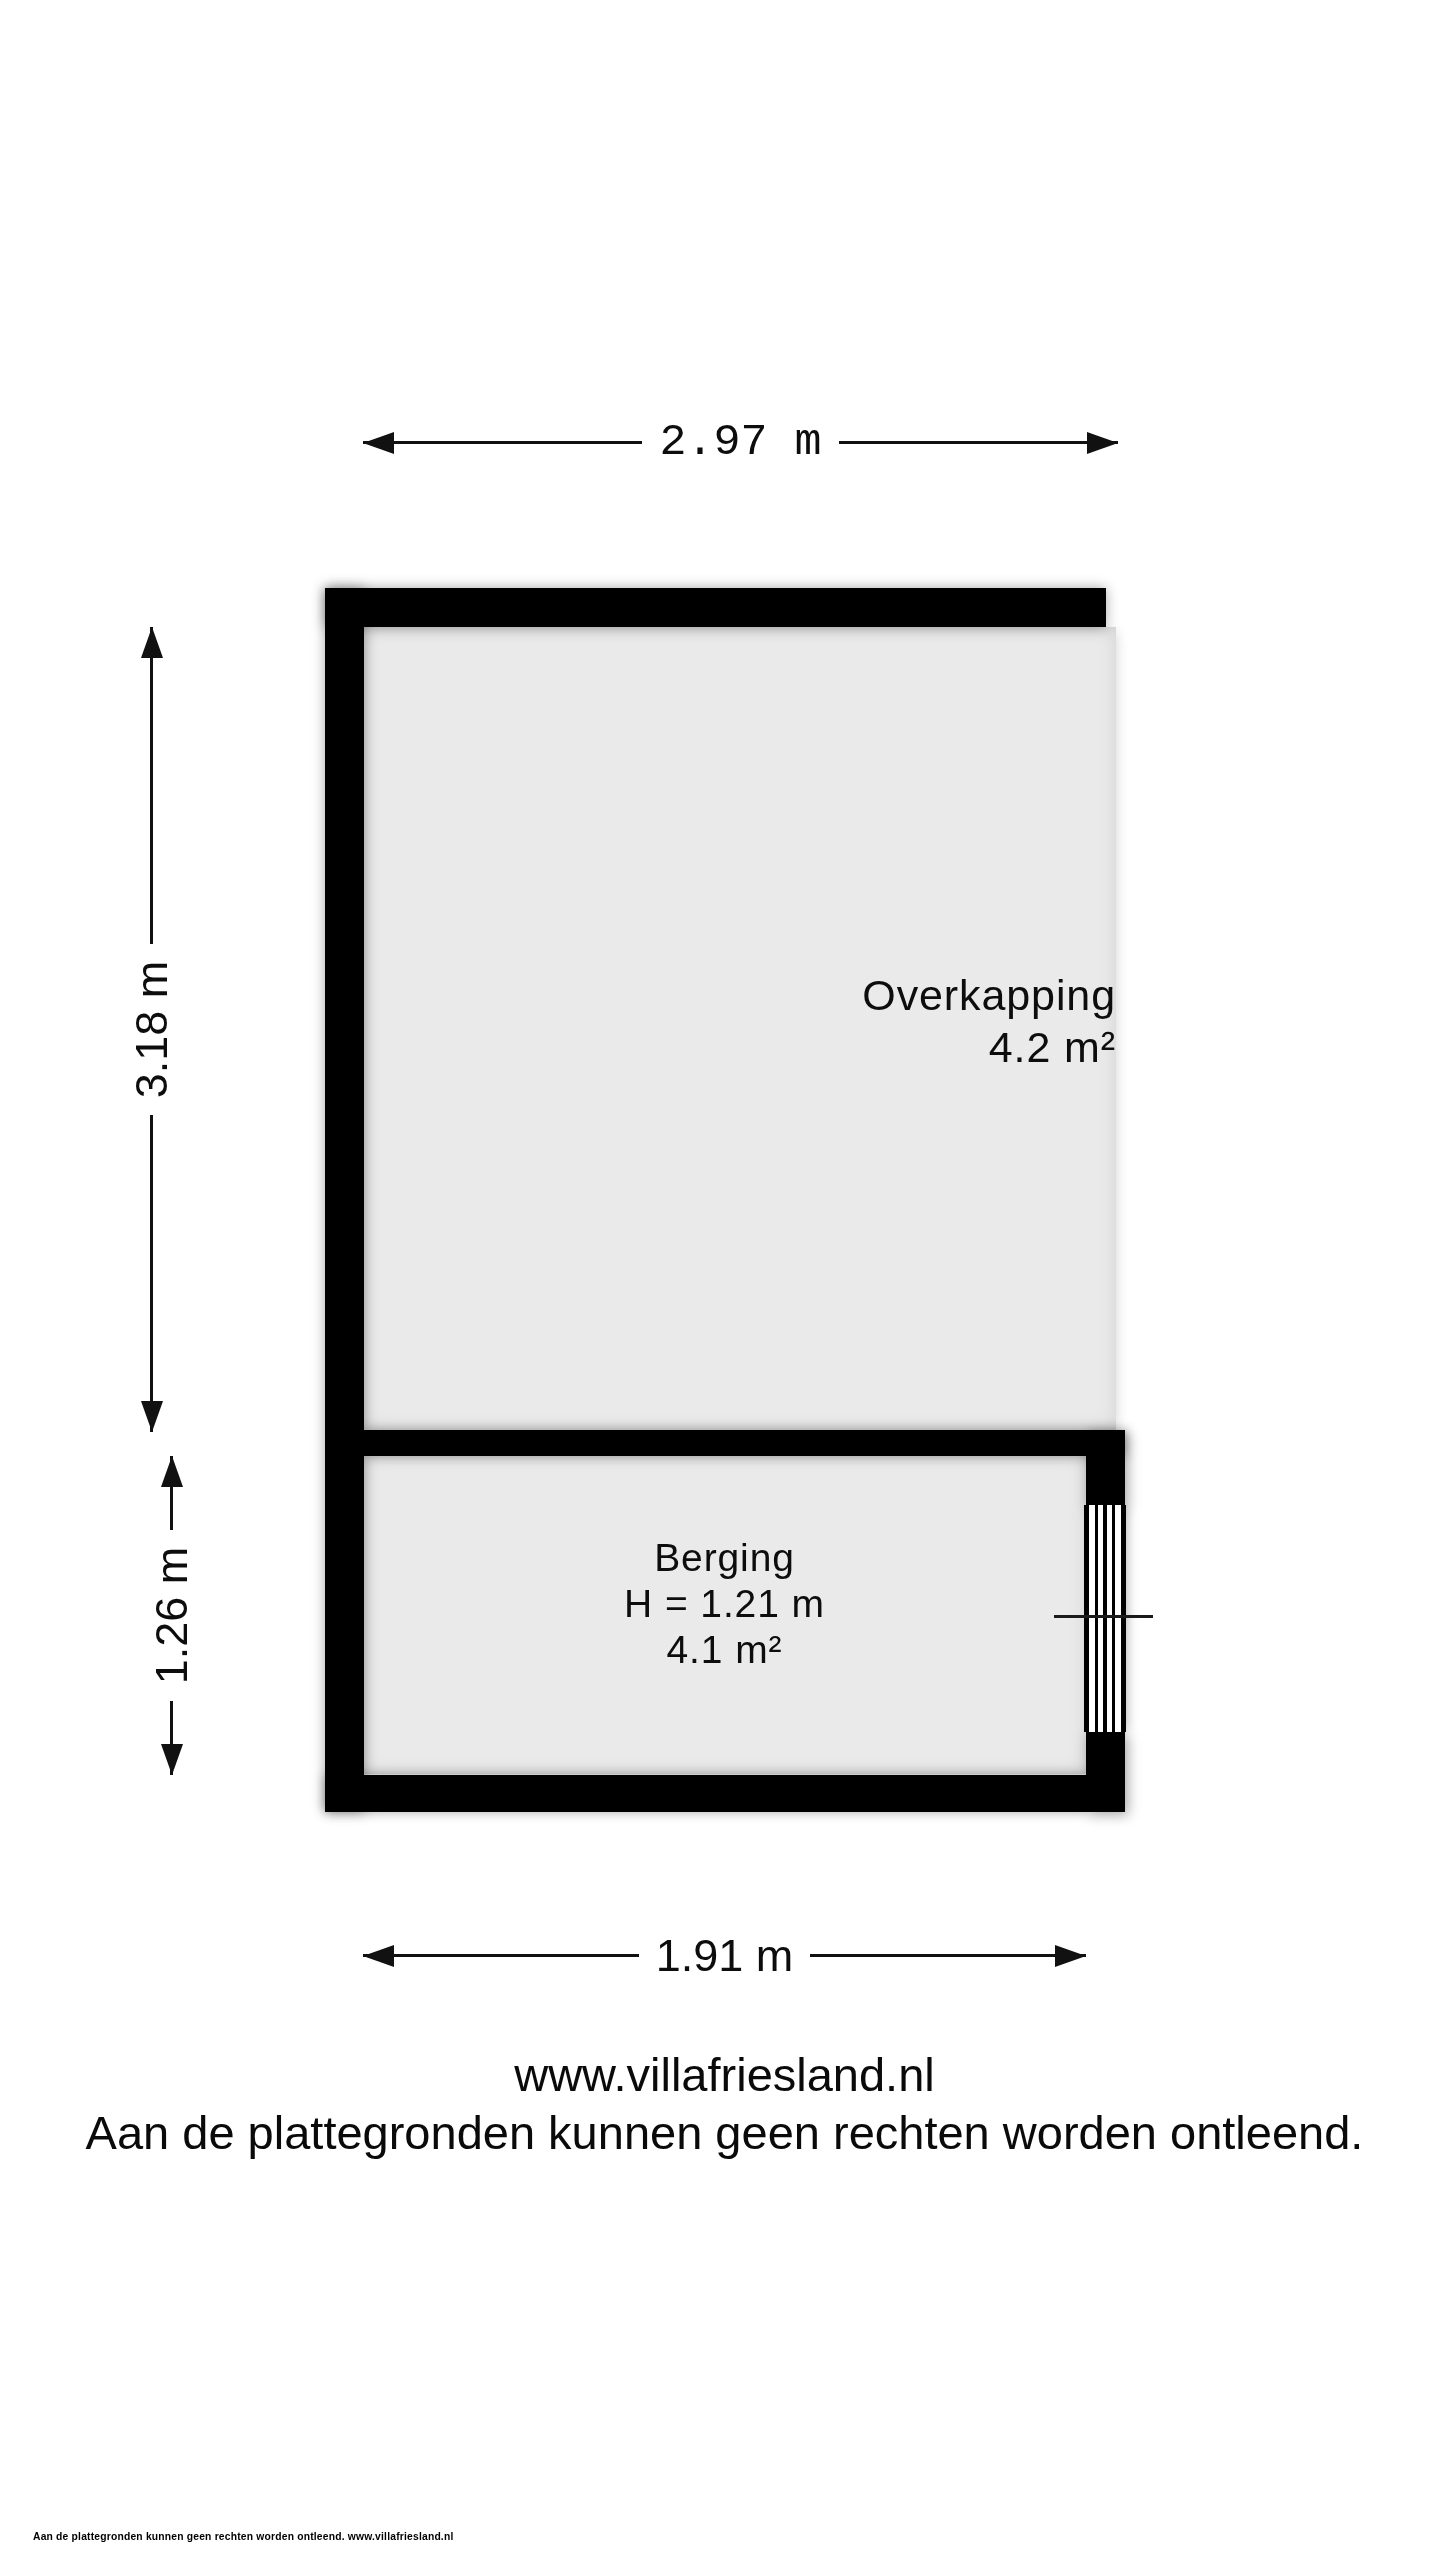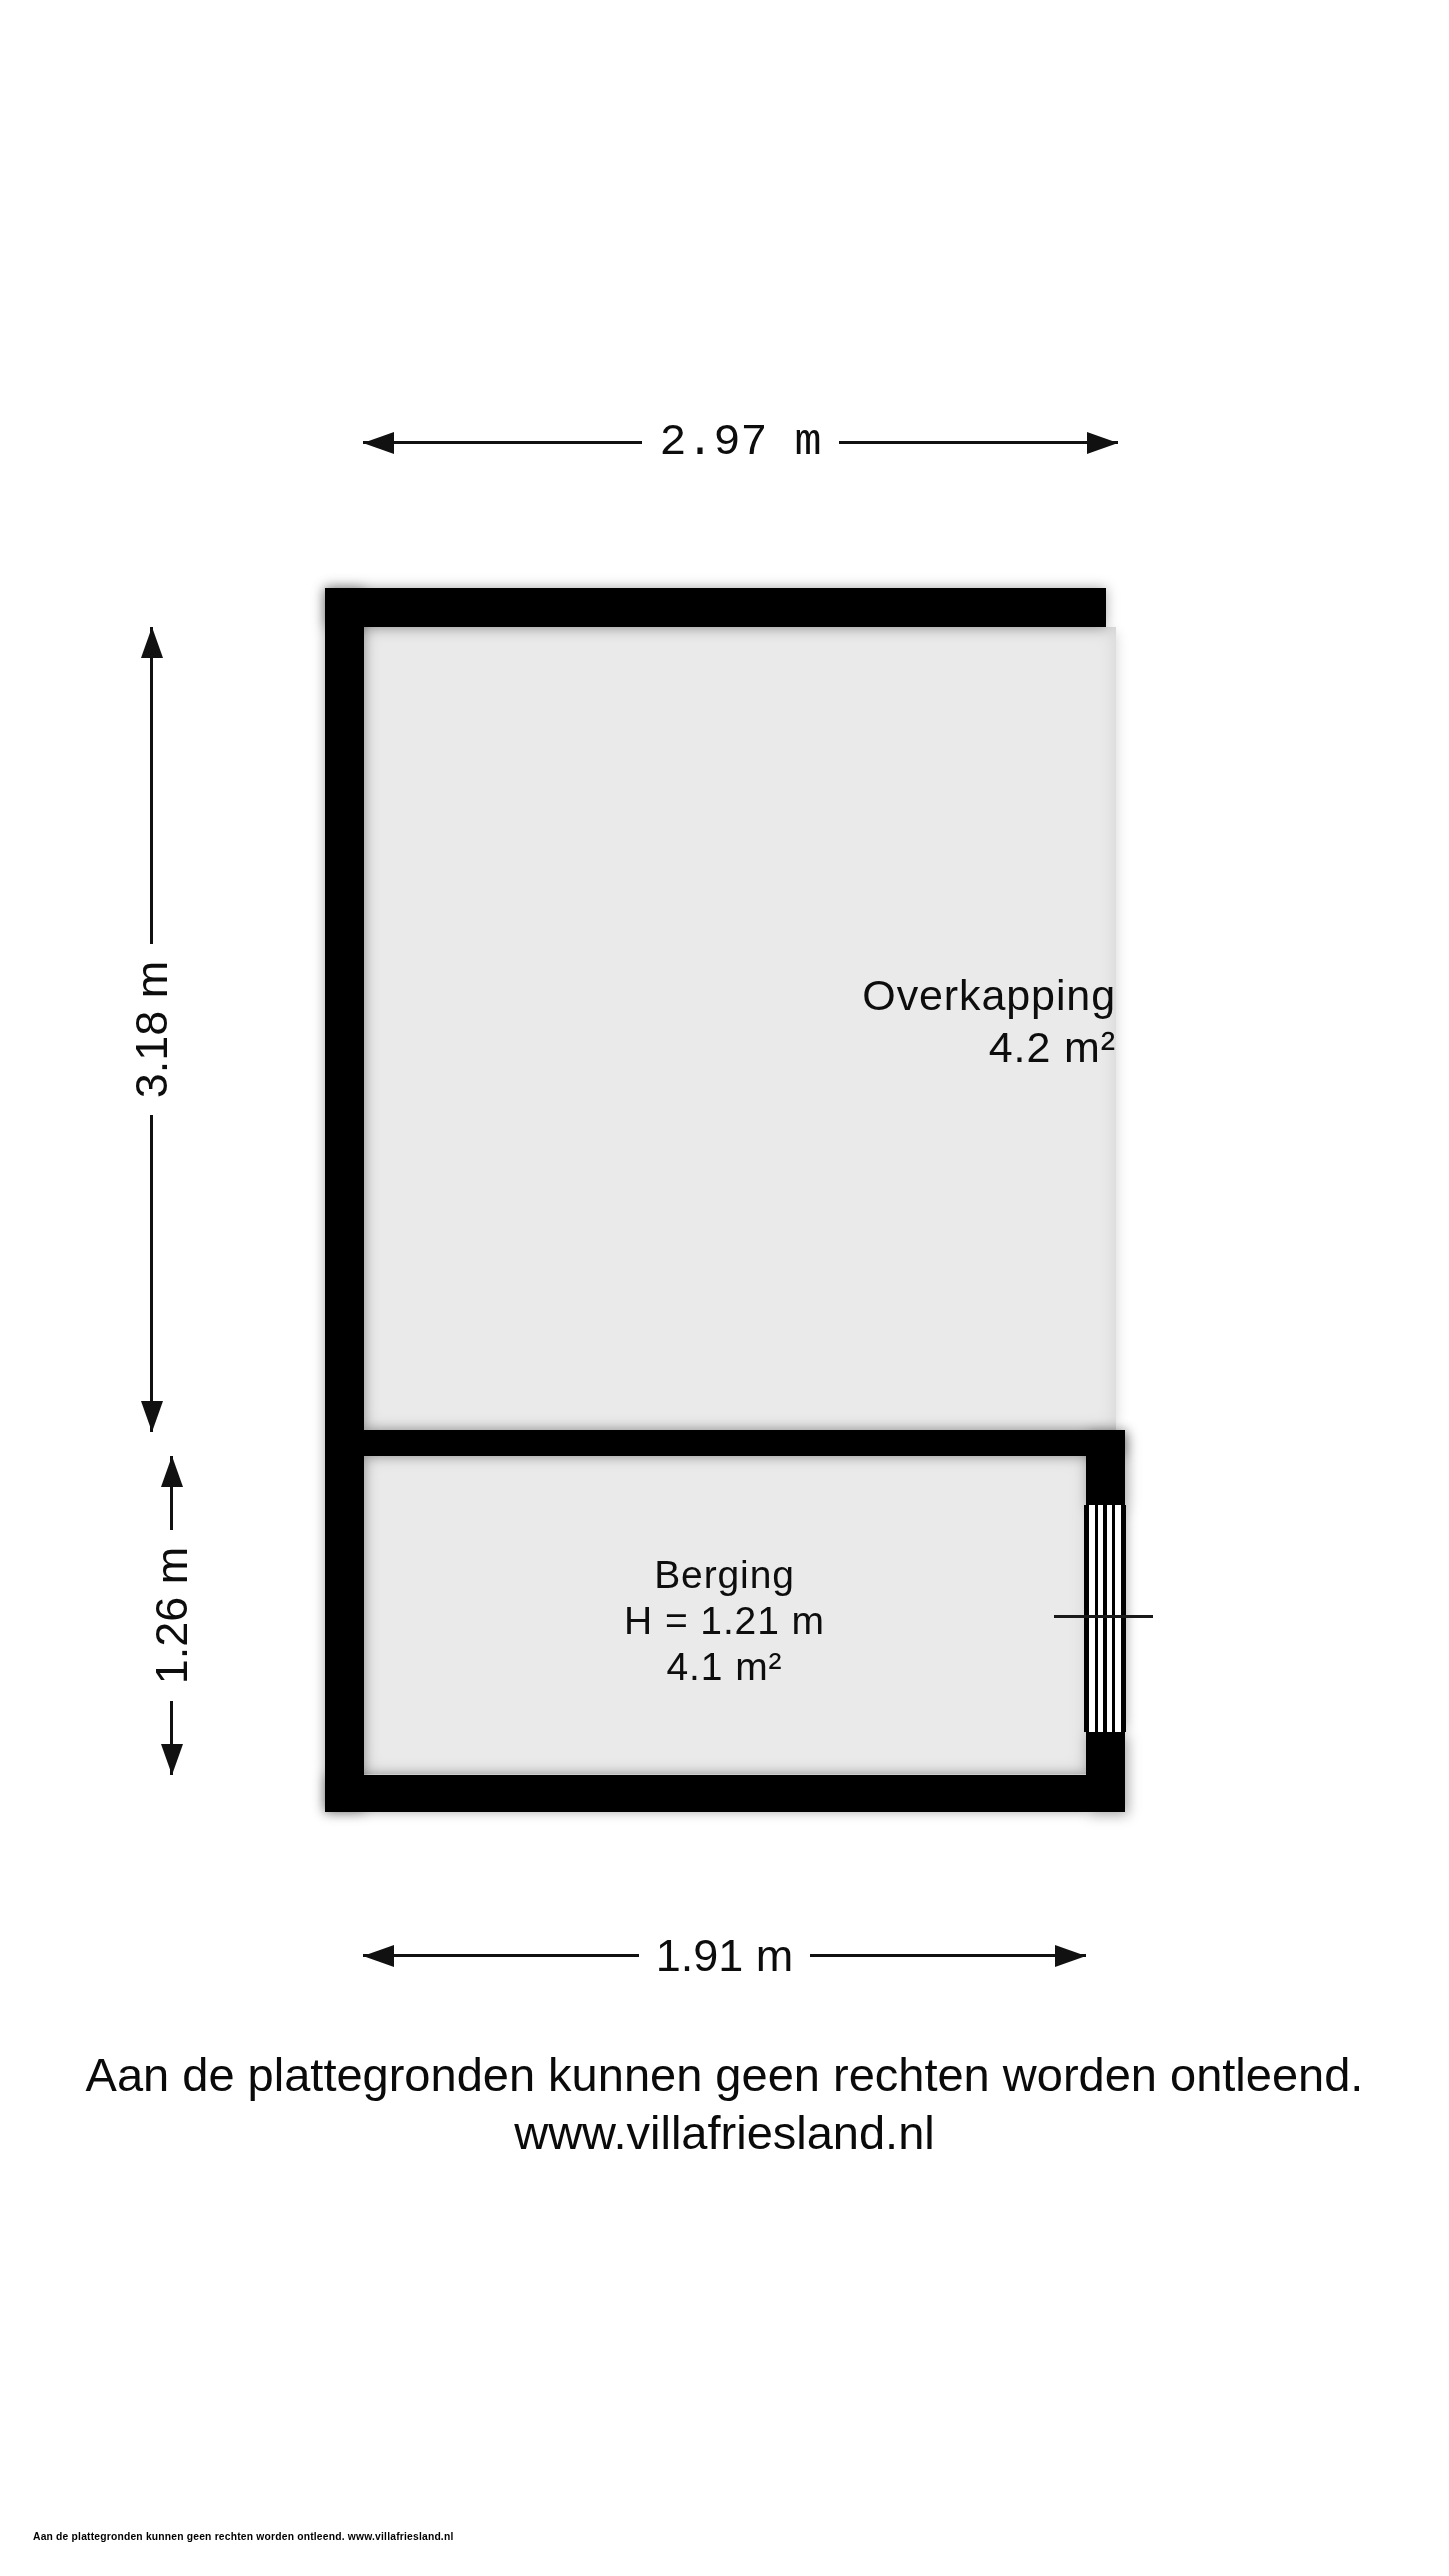--- a/index.html
+++ b/index.html
@@ -59,21 +59,21 @@
   
   .room-label {
     position: absolute;
     text-align: center;
     font-size: 43px;
     line-height: 52px;
     color: #0d0d0d;
     letter-spacing: 0.9px;
   }
   .label-overkapping { left: 363px; top: 969px; width: 753px; text-align: right; }
-  .label-berging     { left: 363px; top: 1535px; width: 723px; font-size: 39px; line-height: 46px; margin-top: 17px; }
+  .label-berging     { left: 363px; top: 1535px; width: 723px; font-size: 39px; line-height: 46px; }
 
   
   .dim {
     position: absolute;
     height: 41px;
     display: flex;
     align-items: center;
     justify-content: center;
   }
   .dim .line {
@@ -187,20 +187,20 @@
   </div>
 
   <div class="dim dim-bottom">
     <div class="line"></div>
     <span class="head w"></span>
     <span class="head e"></span>
     <span class="lbl">1.91 m</span>
   </div>
 
   <div class="disclaimer">
+    <div>www.villafriesland.nl</div>
     <div>Aan de plattegronden kunnen geen rechten worden ontleend.</div>
-    <div>www.villafriesland.nl</div>
   </div>
 
   <div class="tiny-footer">Aan de plattegronden kunnen geen rechten worden ontleend. www.villafriesland.nl</div>
 
 </div>
 
 
 </body></html>

